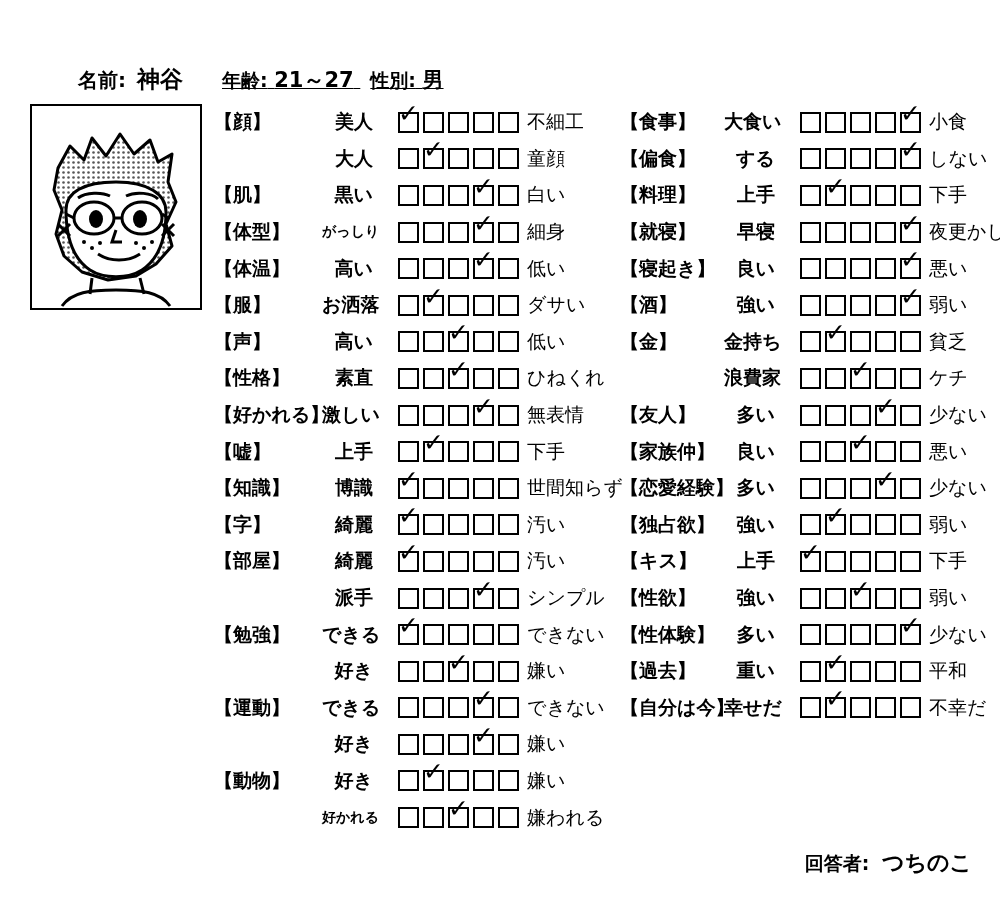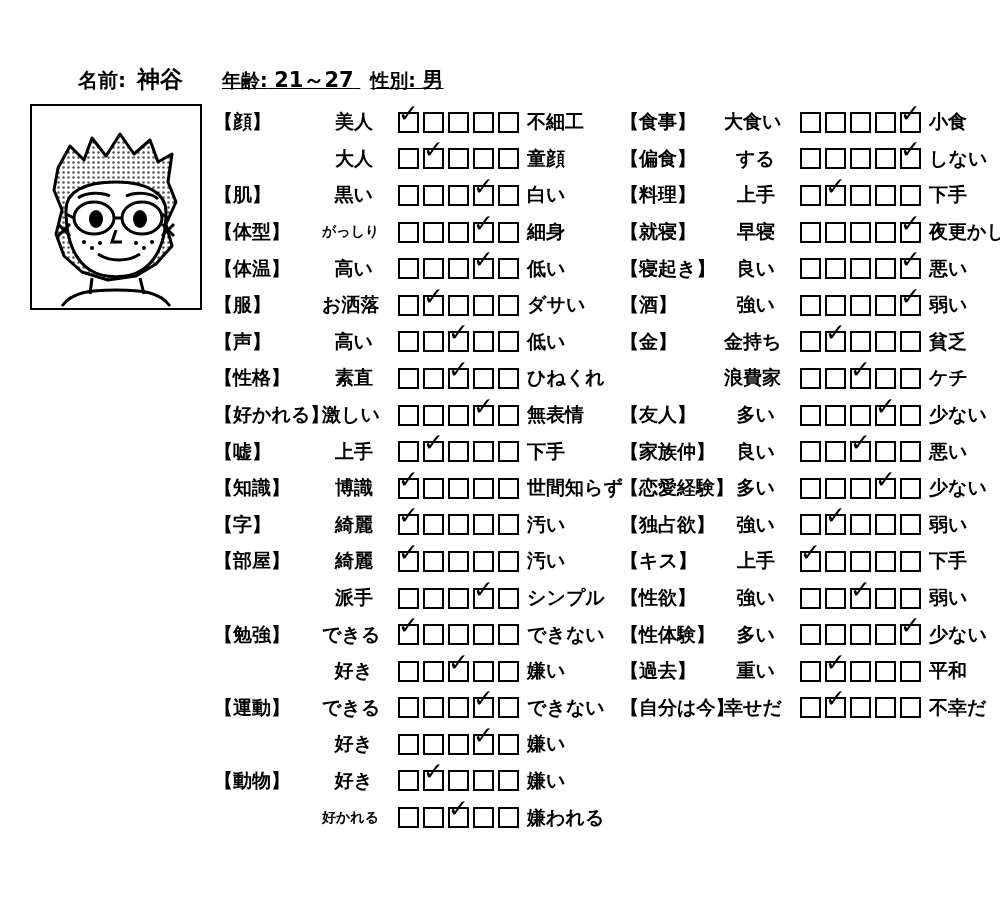--- a/index.html
+++ b/index.html
@@ -96,21 +96,21 @@
   .bx .chk {
     position: absolute;
     left: -2px; top: -13px;
     font-size: 25px;
     font-weight: bold;
     line-height: 1;
     font-family: "DejaVu Sans", sans-serif;
   }
   .lab-right {
     font-size: 19px;
-    font-weight: bold;
+    font-weight: normal;
     padding-left: 8px;
   }
 
   .answerer {
     position: absolute;
     right: 28px; bottom: 22px;
     font-size: 19px;
     font-weight: bold;
     white-space: nowrap;
   }
@@ -702,14 +702,18 @@
             <span class="chk">✓</span>
           </div>
           <div class="bx"></div>
           <div class="bx"></div>
           <div class="bx"></div>
         </div>
         <div class="lab-right">不幸だ</div>
       </div>
     </div>
 
+  <div class="answerer">
+    <span>回答者:</span>
+    <span class="v">つちのこ</span>
+  </div>
 
 </div>
 
 </body></html>

